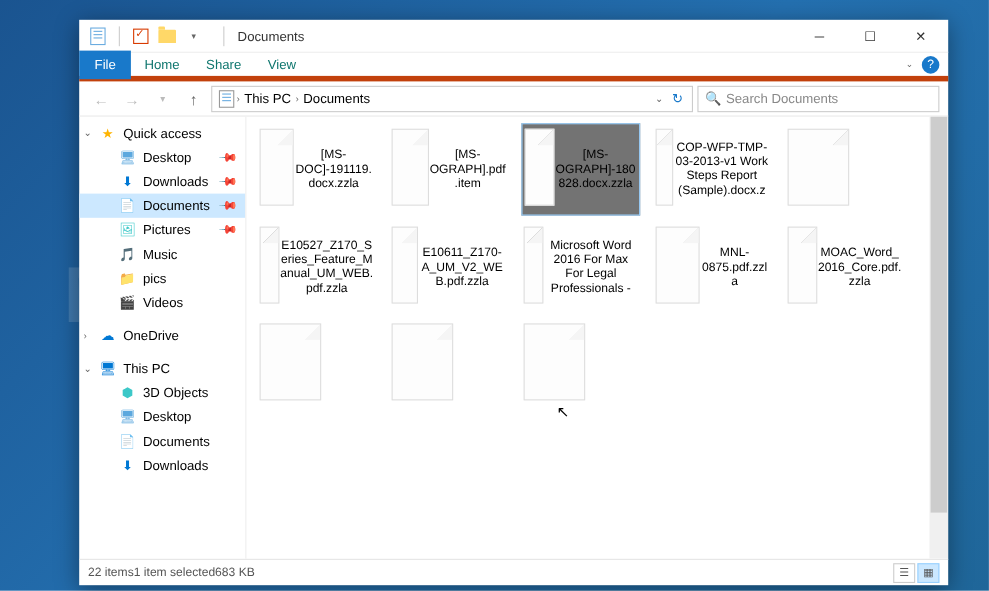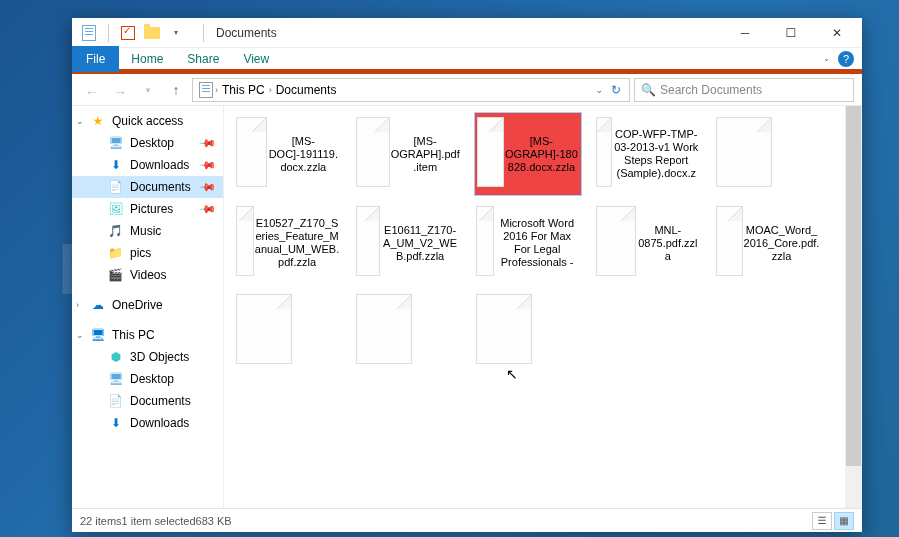--- a/index.html
+++ b/index.html
@@ -41,21 +41,21 @@
     .navitem.sub { padding-left:36px; }
     .navitem.selected { background:#cce8ff; }
     .navitem .caret { position:absolute; left:4px; font-size:9px; color:#666; }
     .navitem .ic { width:16px; height:16px; display:flex; align-items:center; justify-content:center; font-size:12px; }
     .pin { margin-left:auto; margin-right:8px; color:#888; font-size:11px; transform:rotate(45deg); }
     .content { flex:1; overflow-y:auto; padding:0; position:relative; }
     .scrollbar-track { position:absolute; right:0; top:0; width:17px; height:100%; background:#f0f0f0; }
     .scrollbar-thumb { position:absolute; right:1px; top:0; width:15px; height:360px; background:#cdcdcd; }
     .filegrid { display:flex; flex-wrap:wrap; padding:6px 10px; gap:6px 12px; }
     .file { width:108px; display:flex; flex-direction:row; align-items:center; padding:4px 2px; }
-    .file.selected { background:#ef4444; border:1px solid #99d1ff; }
+    .file.selected { background:#737373; border:1px solid #99d1ff; }
     .fileicon { width:56px; height:70px; background:#fdfdfd; border:1px solid #ddd; position:relative; margin-bottom:4px; }
     .fileicon::after { content:""; position:absolute; top:0; right:0; width:14px; height:14px; background:linear-gradient(135deg, transparent 49%, #ddd 50%, #f5f5f5 51%); }
     .filename { font-size:11px; text-align:center; line-height:13px; color:#000; word-break:break-word; max-height:52px; overflow:hidden; }
     .statusbar { height:24px; border-top:1px solid #e5e5e5; display:flex; align-items:center; padding:0 8px; font-size:11px; color:#555; }
     .viewbtns { margin-left:auto; display:flex; gap:2px; }
     .viewbtn { width:20px; height:18px; border:1px solid #ccc; display:flex; align-items:center; justify-content:center; font-size:10px; }
     .viewbtn.active { background:#cce8ff; border-color:#99d1ff; }
     .cursor { position:absolute; left:282px; top:260px; font-size:14px; color:#000; pointer-events:none; z-index:10; }
     .ic-star { color:#ffb400; }
     .ic-onedrive { color:#0078d4; }

